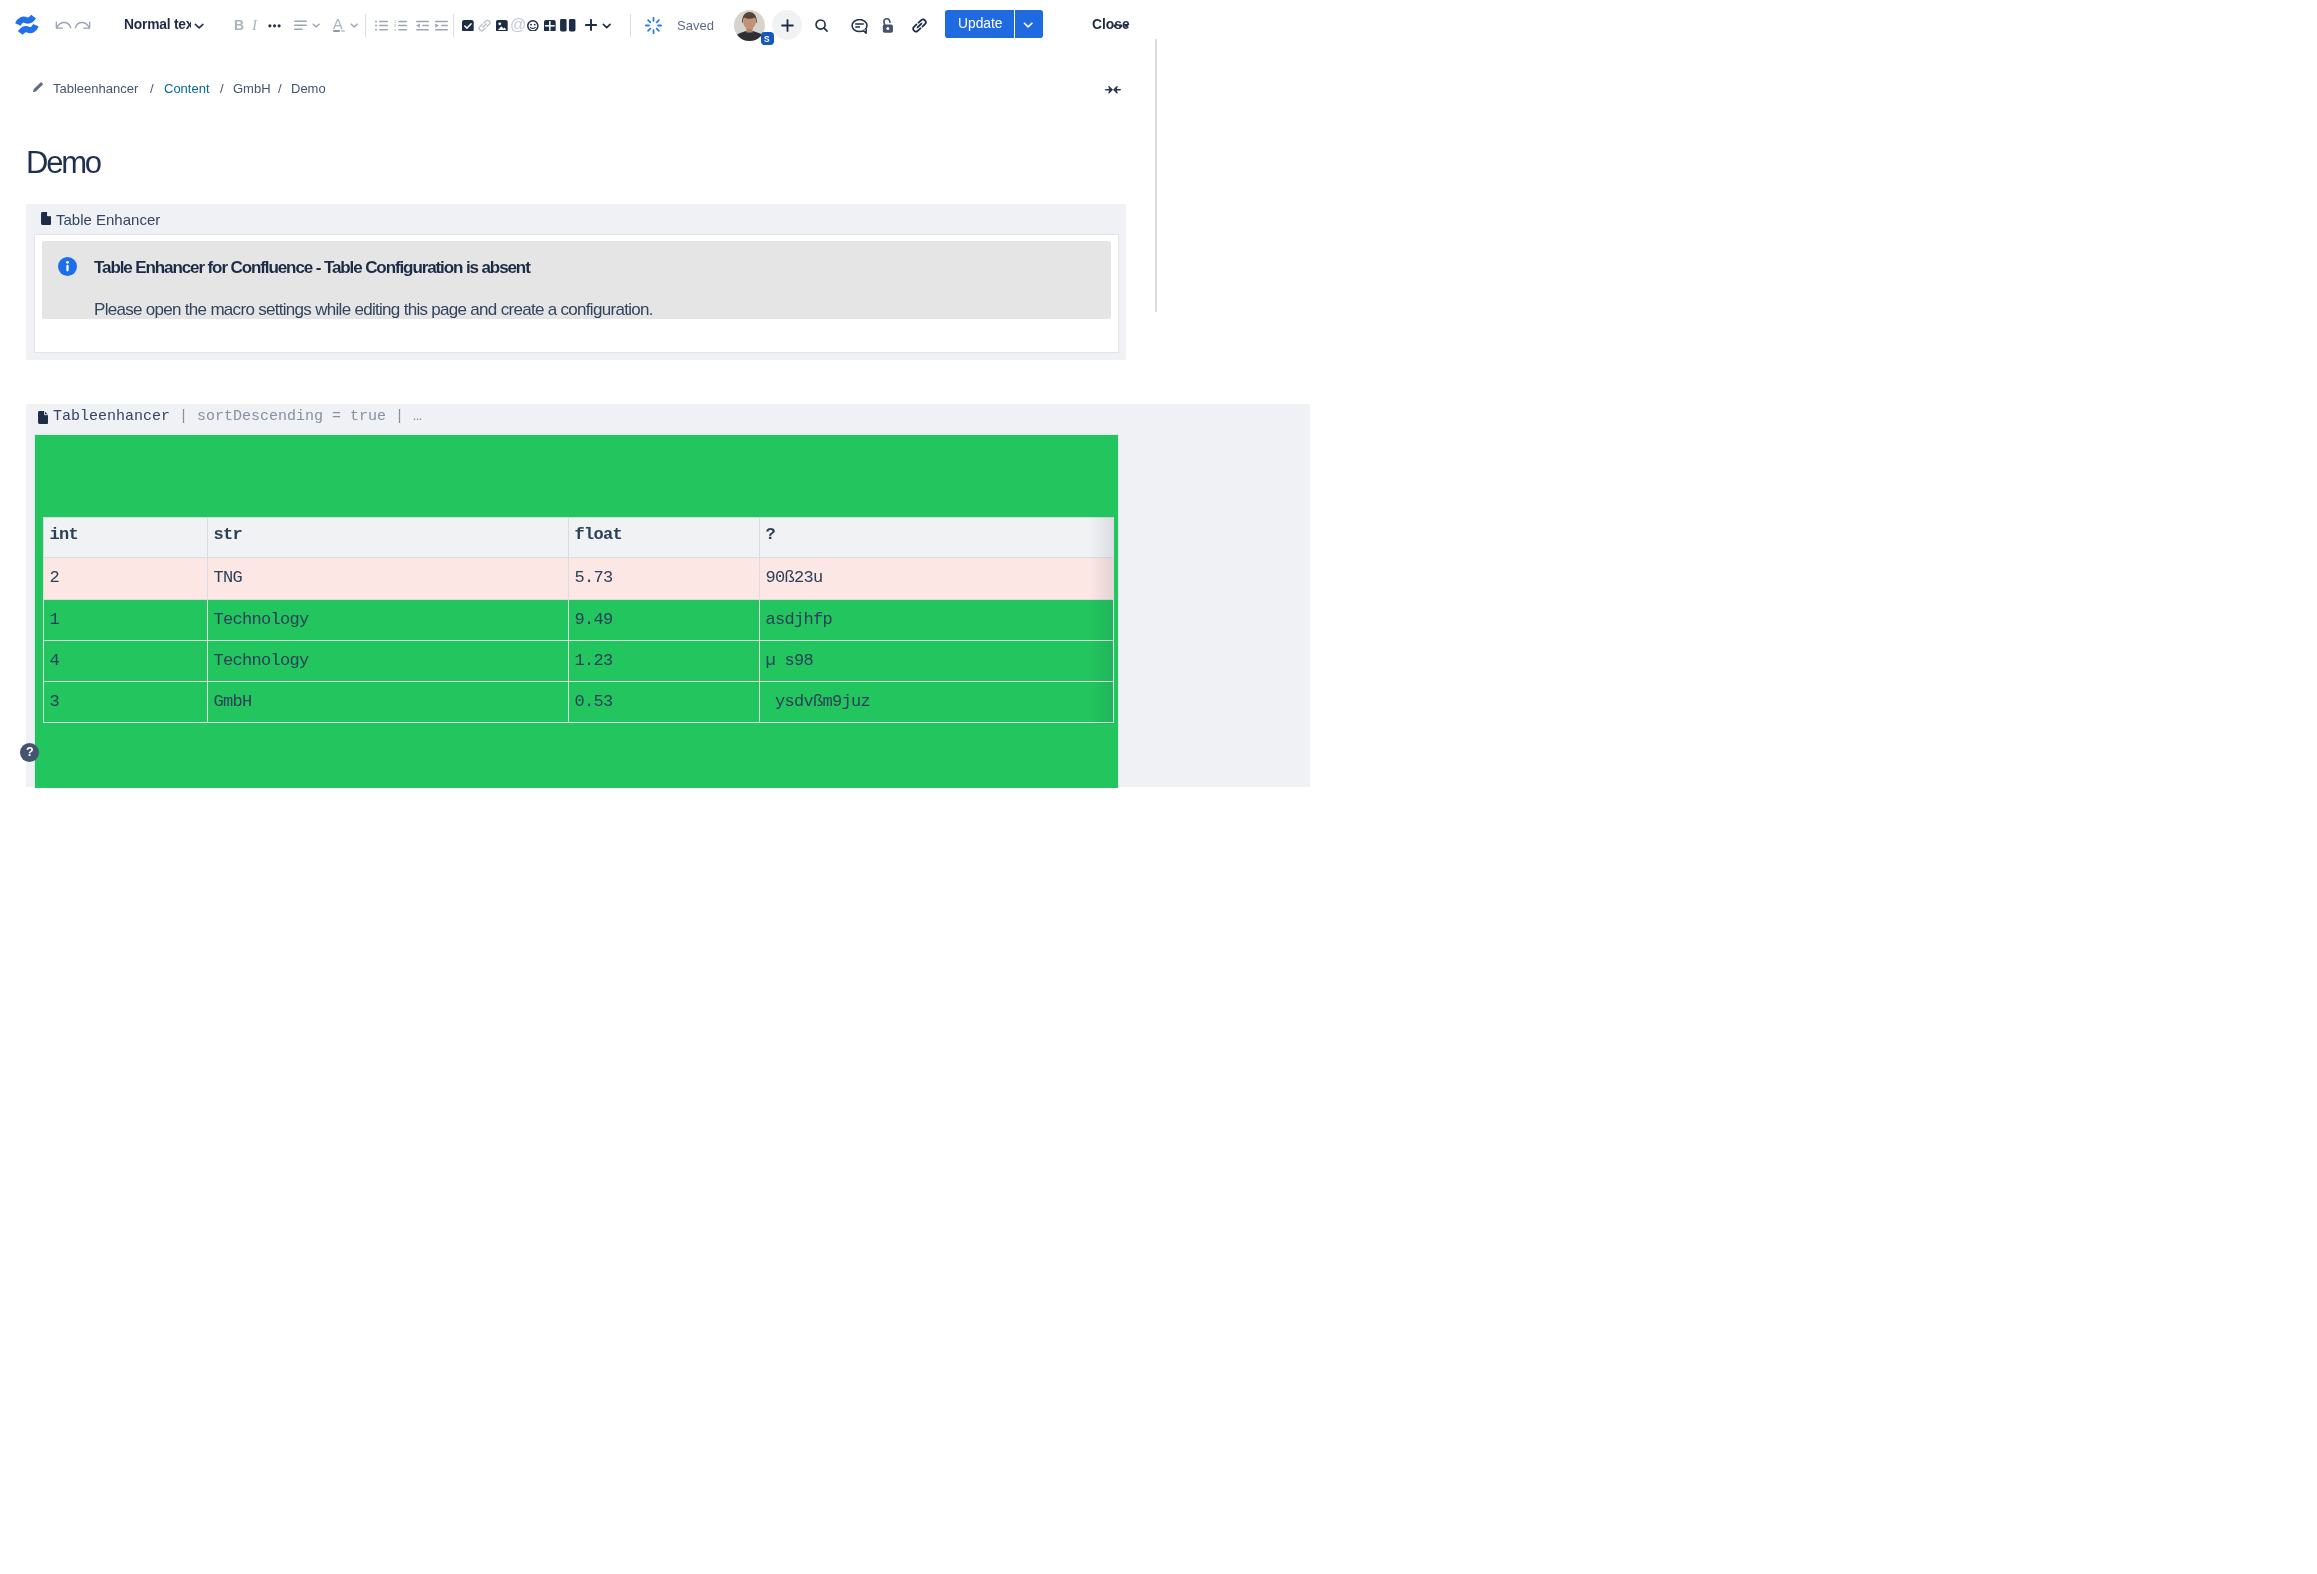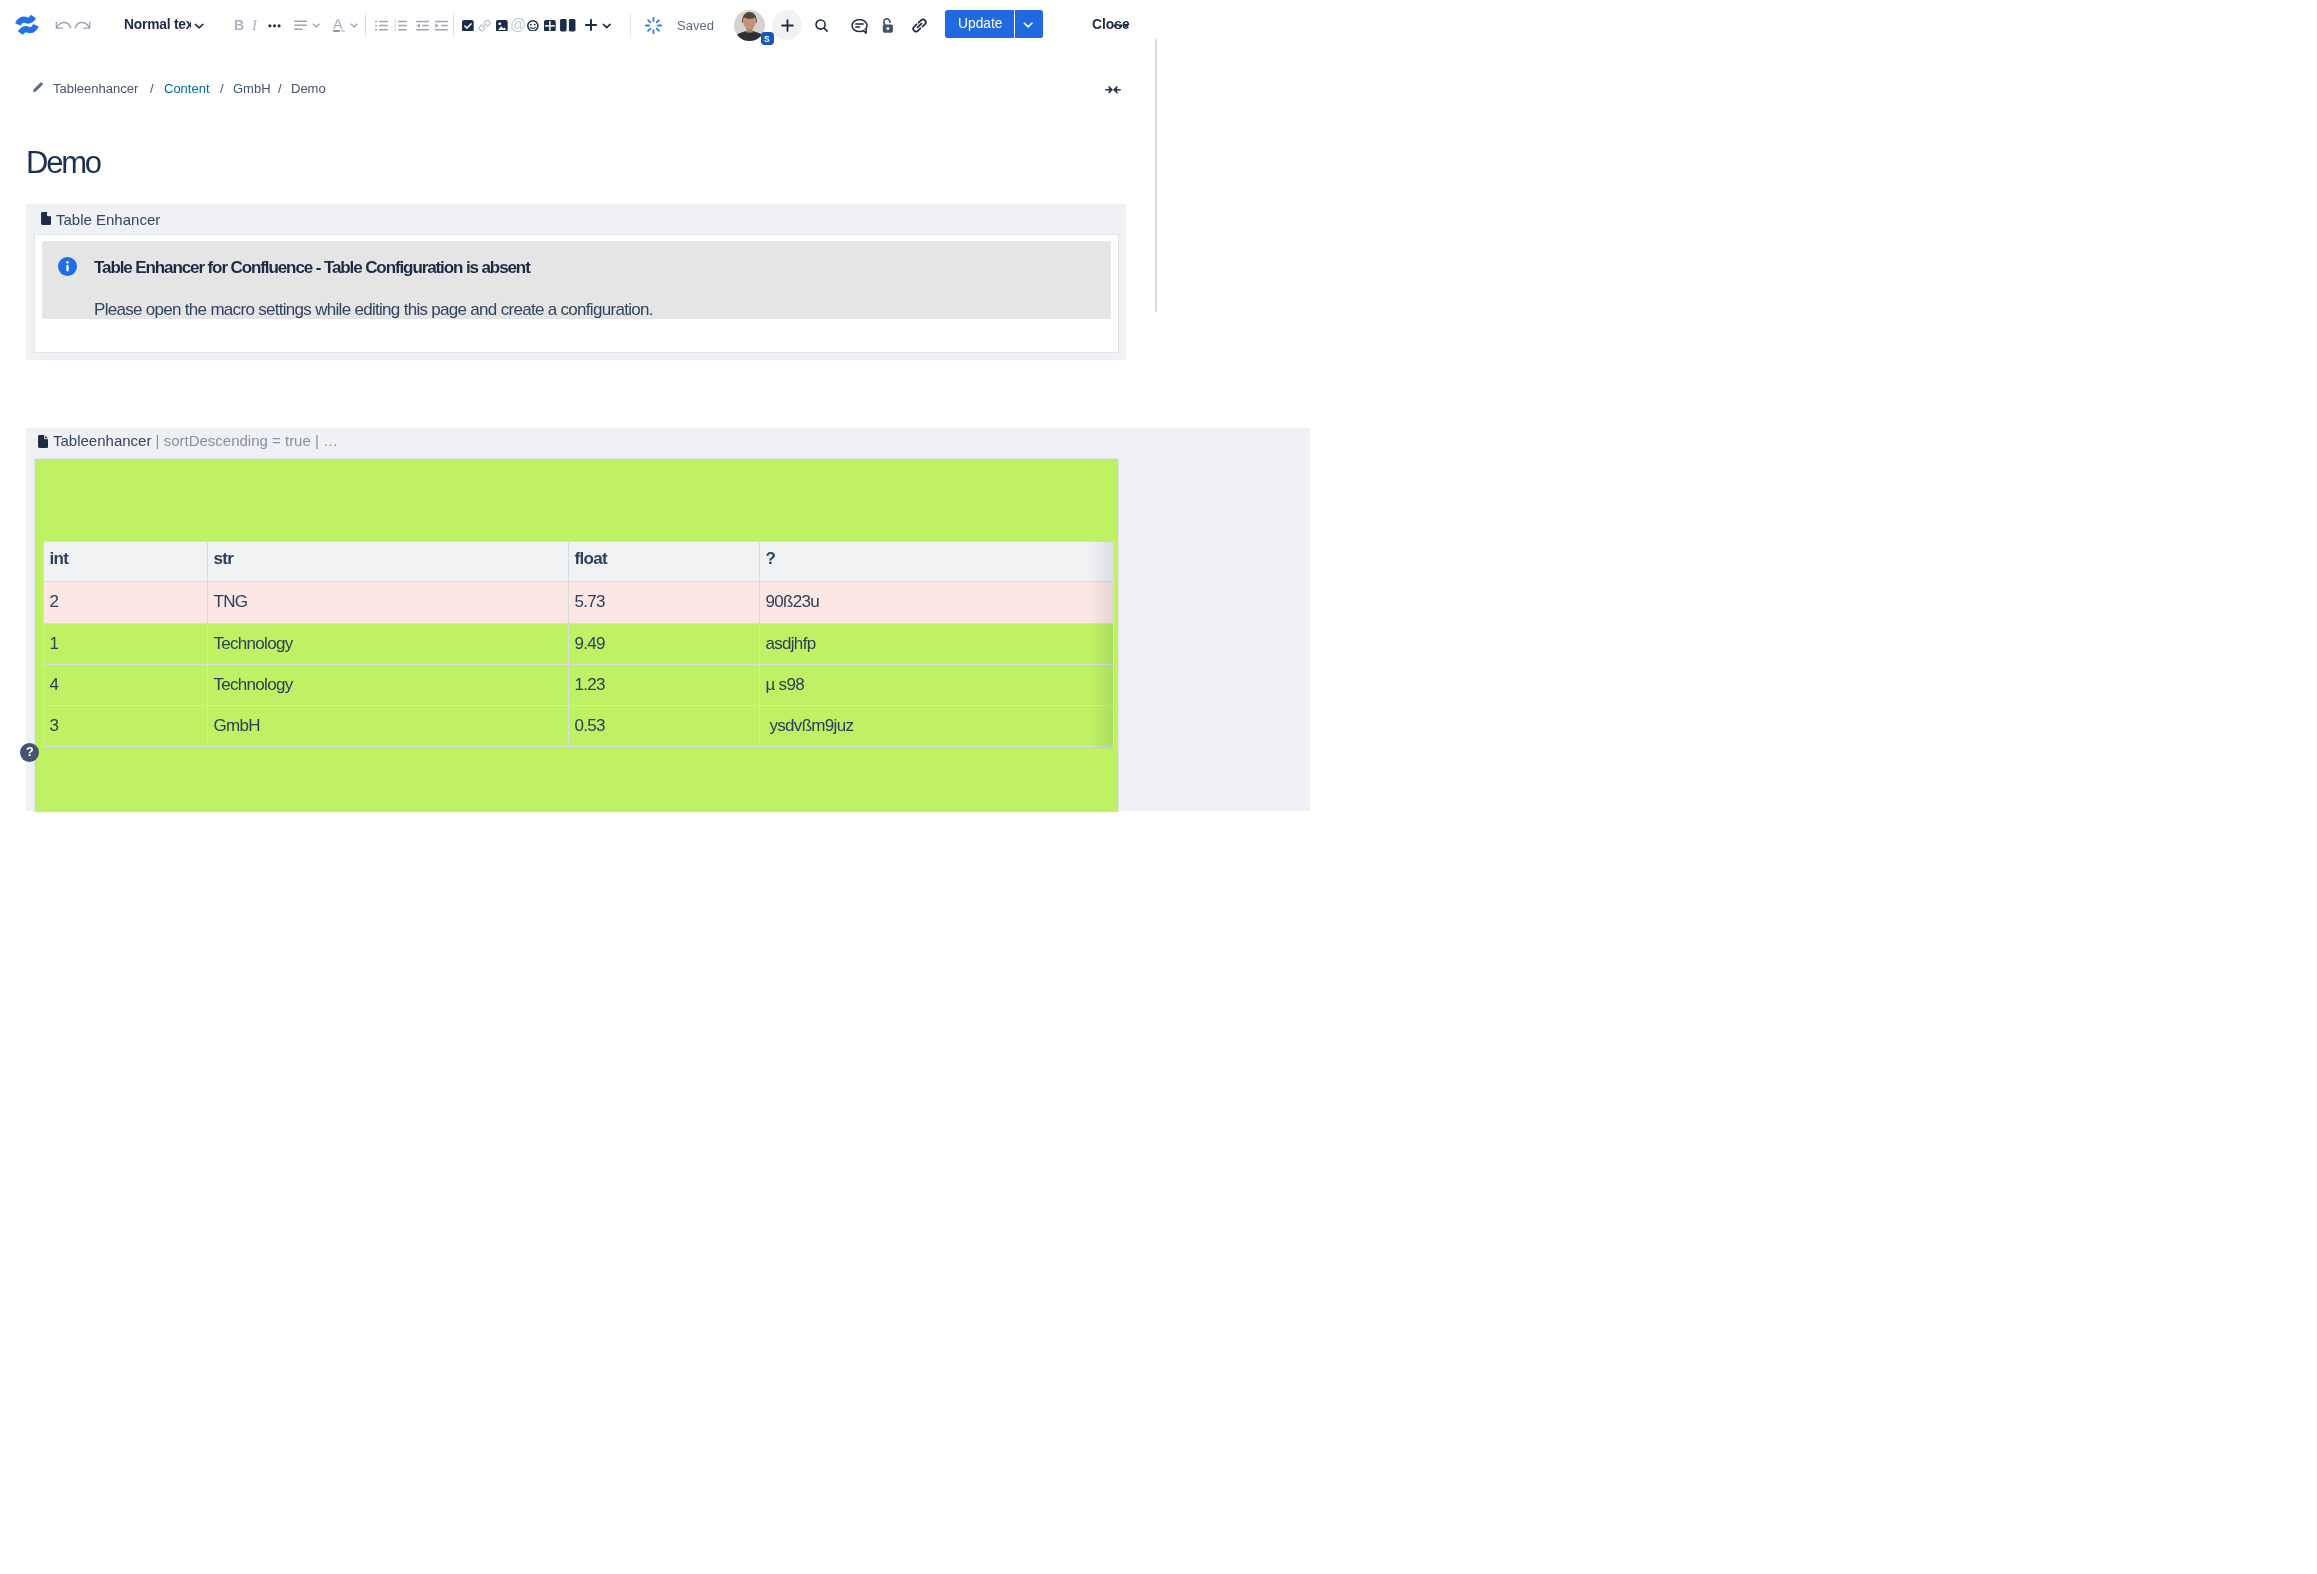--- a/index.html
+++ b/index.html
@@ -270,27 +270,27 @@
           <circle cx="10" cy="10" r="10" fill="#1C6FE8"></circle>
           <rect x="8.8" y="8.2" width="2.4" height="7" rx="1.2" fill="#fff"></rect>
           <circle cx="10" cy="5.6" r="1.45" fill="#fff"></circle>
         </svg>
         <div class="tb-txt" style="left:52px;top:17.3px;font-size:17px;font-weight:700;color:#1D2B45;letter-spacing:-1.1px;">Table Enhancer for Confluence - Table Configuration is absent</div>
         <div class="tb-txt" style="left:52px;top:43px;font-size:17px;color:#32455E;letter-spacing:-0.7px;margin-top:16px;">Please open the macro settings while editing this page and create a configuration.</div>
       </div>
     </div>
   </div>
 
-  <div class="abs" style="left:26px;top:428px;width:1284px;height:383px;background:#F0F1F4;border-radius:2.8px 2.8px 0 0;">
+  <div class="abs" style="left:26px;top:404px;width:1284px;height:383px;background:#F0F1F4;border-radius:2.8px 2.8px 0 0;font-family:Liberation Mono, monospace;">
     <svg class="abs" style="left:12px;top:7px;" width="10.3" height="13" viewBox="0 0 11 14">
       <path d="M 1.5 0 L 6.8 0 L 11 4.2 L 11 12.5 A 1.5 1.5 0 0 1 9.5 14 L 1.5 14 A 1.5 1.5 0 0 1 0 12.5 L 0 1.5 A 1.5 1.5 0 0 1 1.5 0 Z" fill="#1D2D45"></path>
       <path d="M 7 0.2 L 7 4 L 10.8 4" fill="none" stroke="#F0F1F4" stroke-width="1"></path>
     </svg>
     <div class="tb-txt" style="left:27px;top:4.2px;font-size:15px;color:#344563;">Tableenhancer <span style="color:#8590A2;">| sortDescending = true | …</span></div>
-    <div class="abs" style="left:7.5px;top:29.5px;width:1085px;height:354px;background:#bef264;border:0.9px solid #E2E4E9;border-bottom:none;">
+    <div class="abs" style="left:7.5px;top:29.5px;width:1085px;height:354px;background:#22c55e;border:0.9px solid #E2E4E9;border-bottom:none;">
 
       <div class="abs" style="left:8.4px;top:82px;width:1070px;">
         <table style="border-collapse:collapse;table-layout:fixed;width:1070px;font-size:17px;letter-spacing:-0.7px;color:#2B4059;">
           <colgroup>
               <col style="width:164px">
               <col style="width:361px">
               <col style="width:191px">
               <col style="width:354px">
             </colgroup>
           <tbody>

